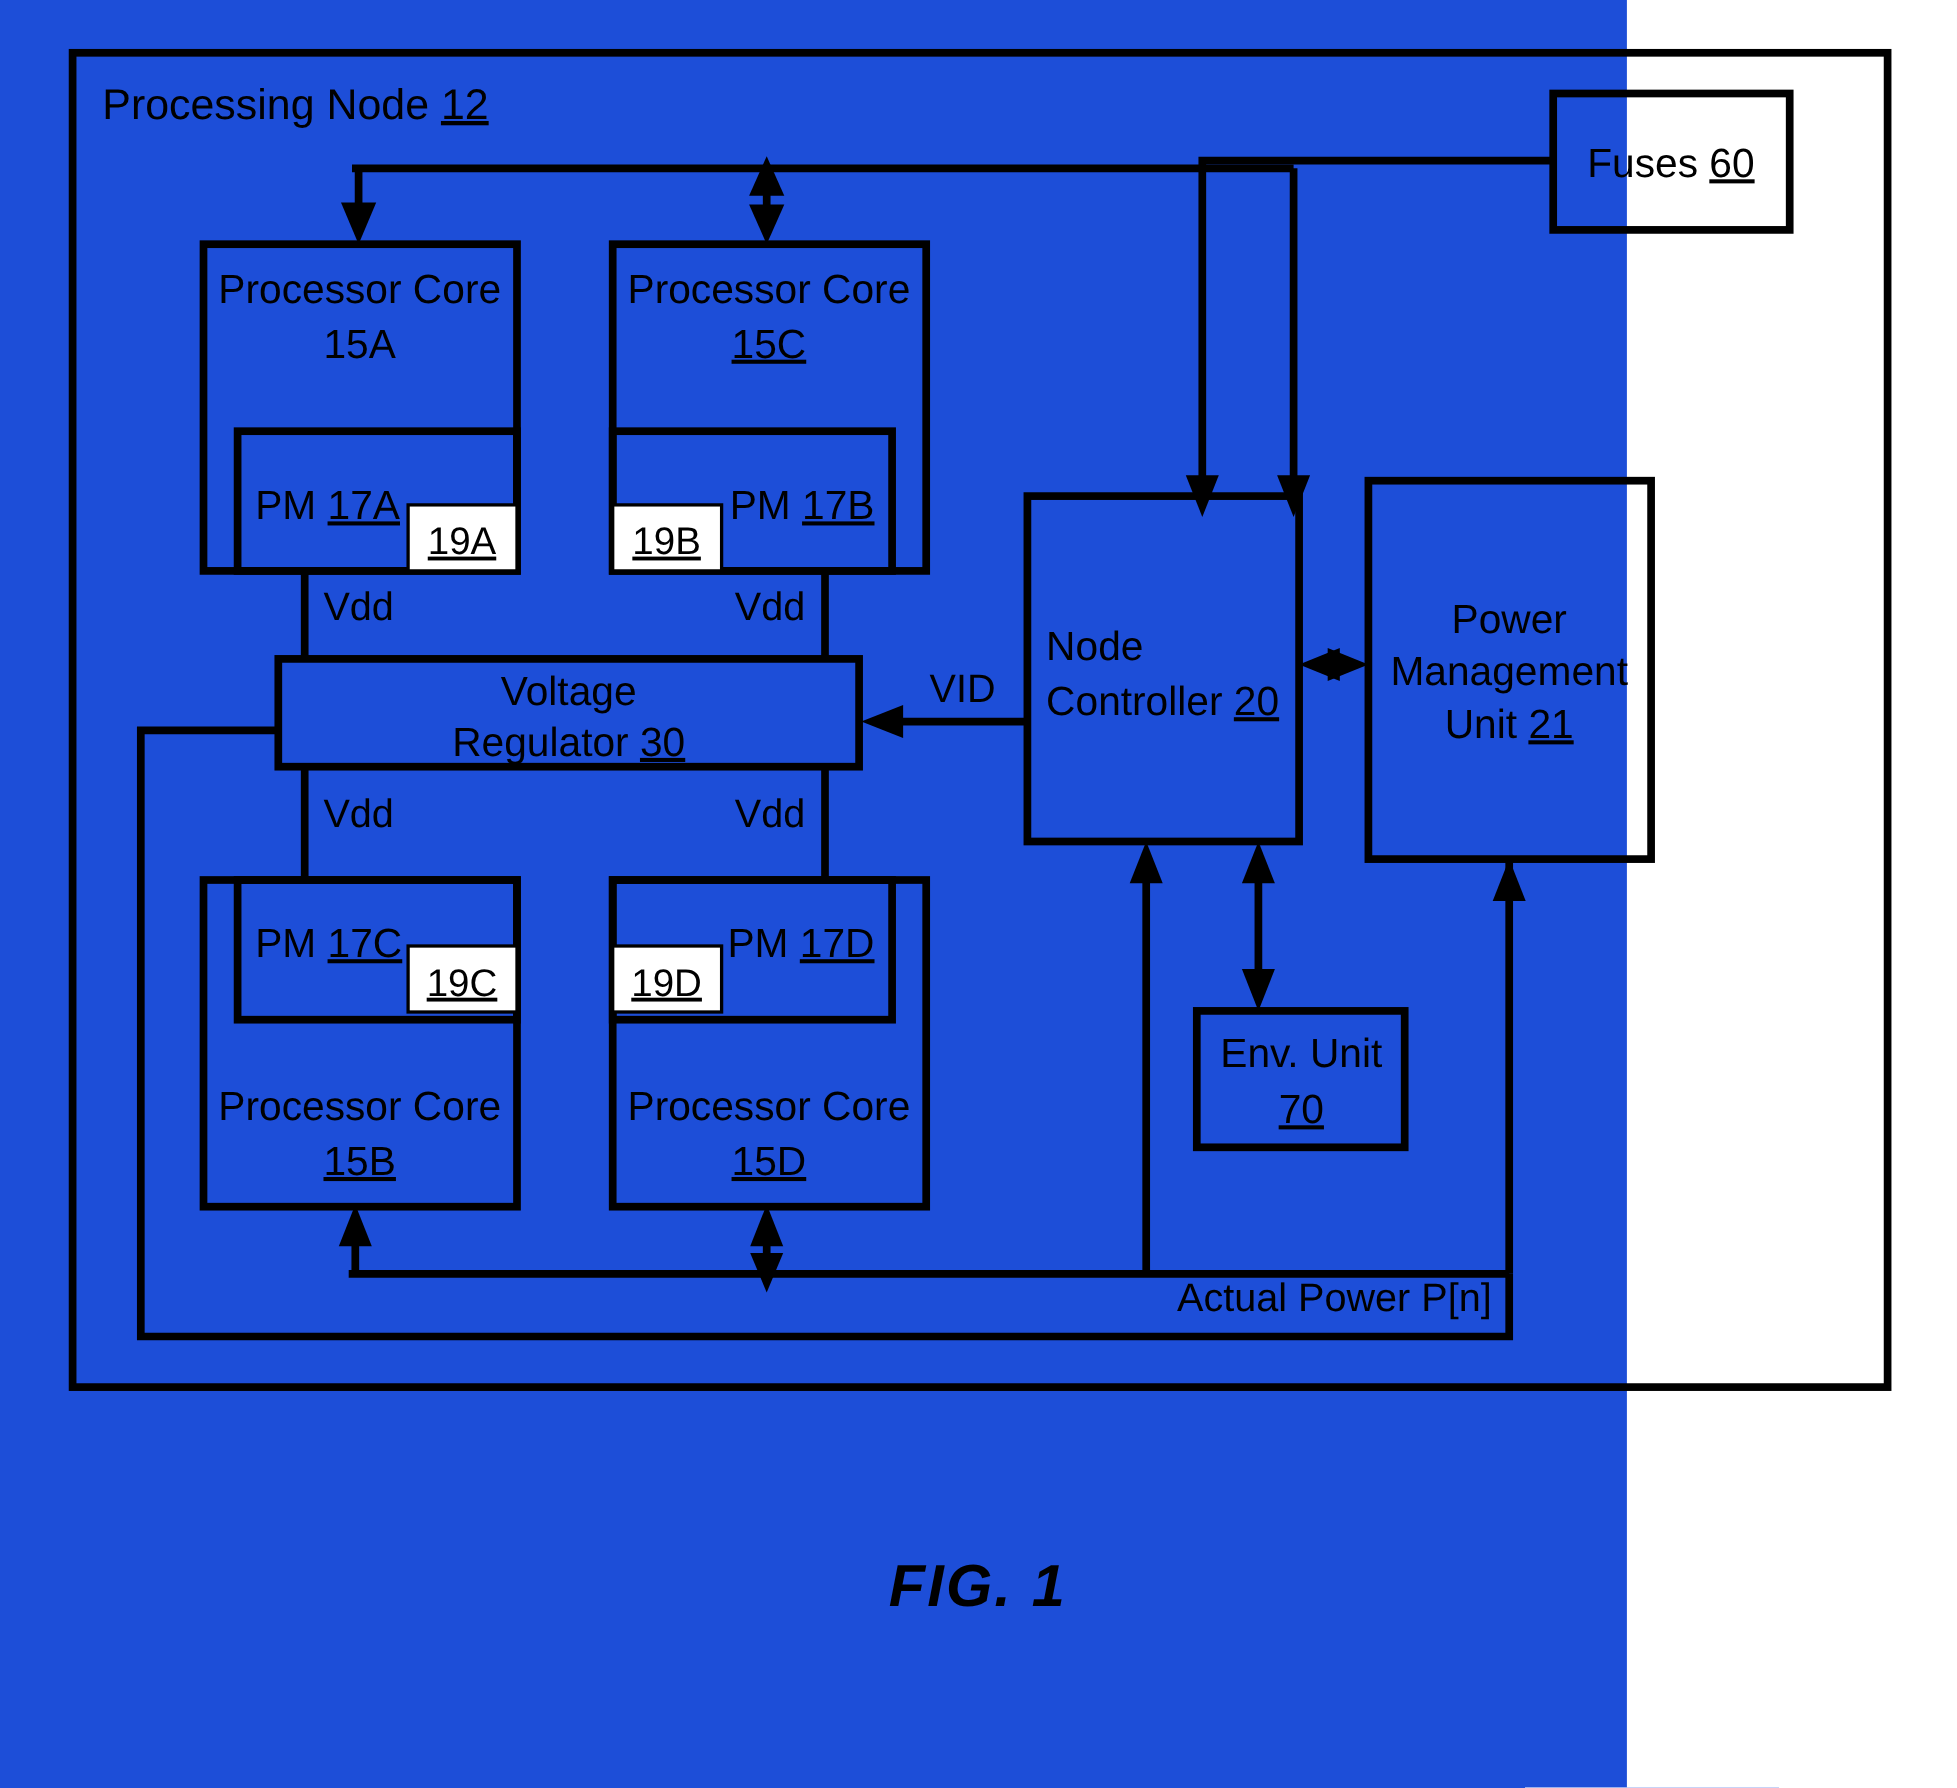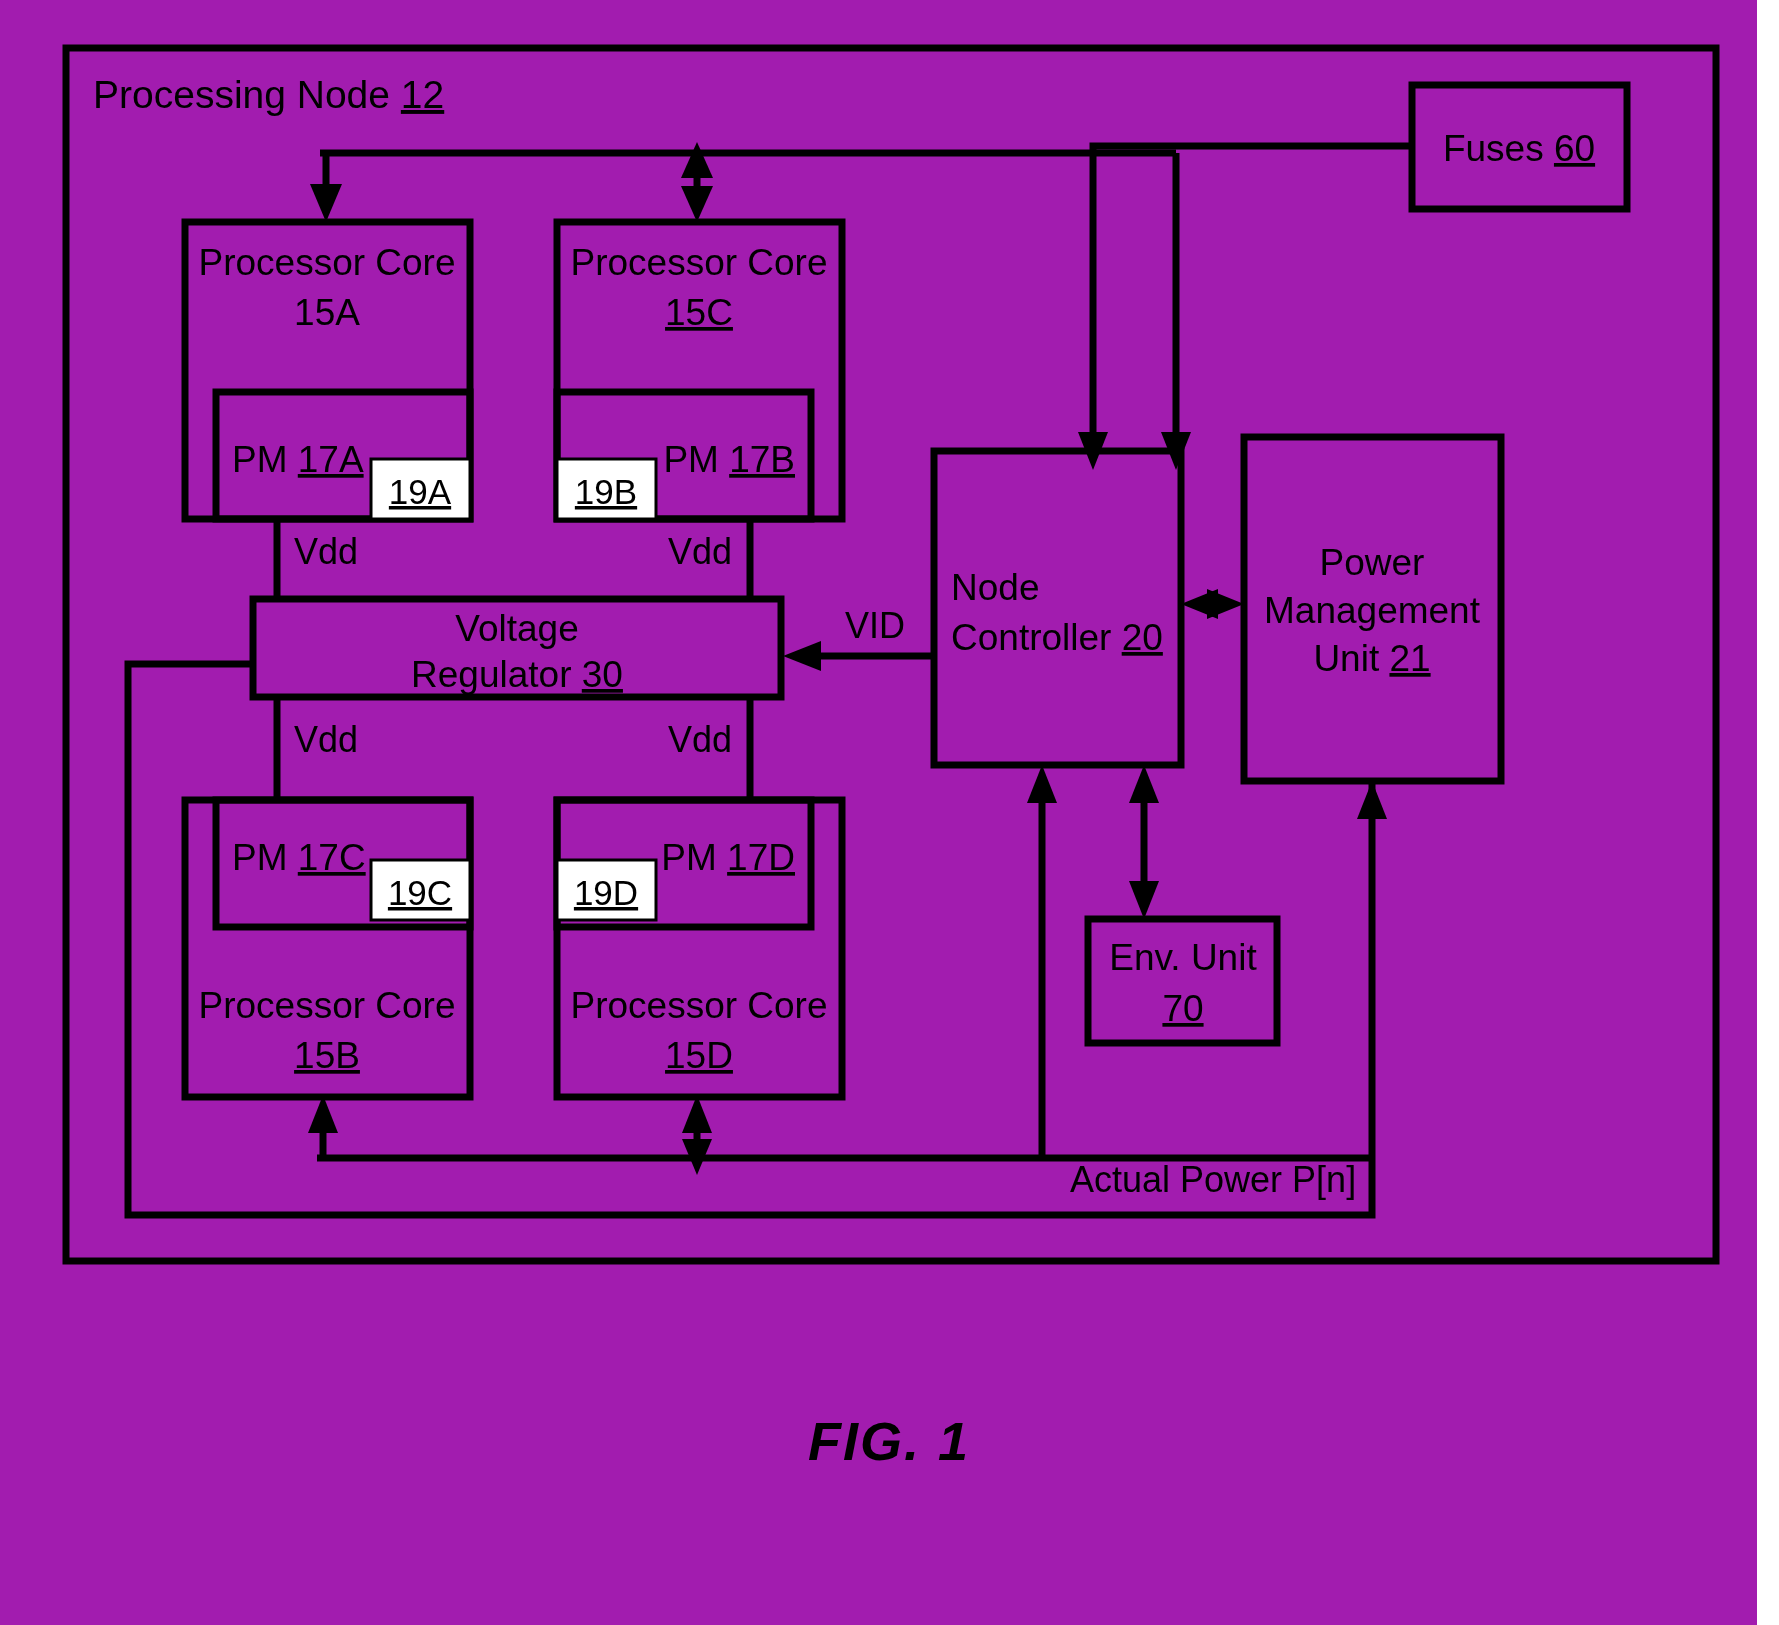--- a/index.html
+++ b/index.html
@@ -8,23 +8,23 @@
     background: #ffffff;
   }
   body {
     width: 1779px;
     height: 1625px;
     font-family: "Liberation Sans", sans-serif;
     overflow: hidden;
   }
   #figure-root {
     position: relative;
-    width: 1757px;
+    width: 1479px;
     height: 1625px;
-    background: #a21caf;
+    background: #1d4ed8;
   }
   svg#diagram {
     display: block;
     width: 1779px;
     height: 1625px;
   }
   text {
     font-family: "Liberation Sans", sans-serif;
     fill: #000000;
     white-space: pre;

